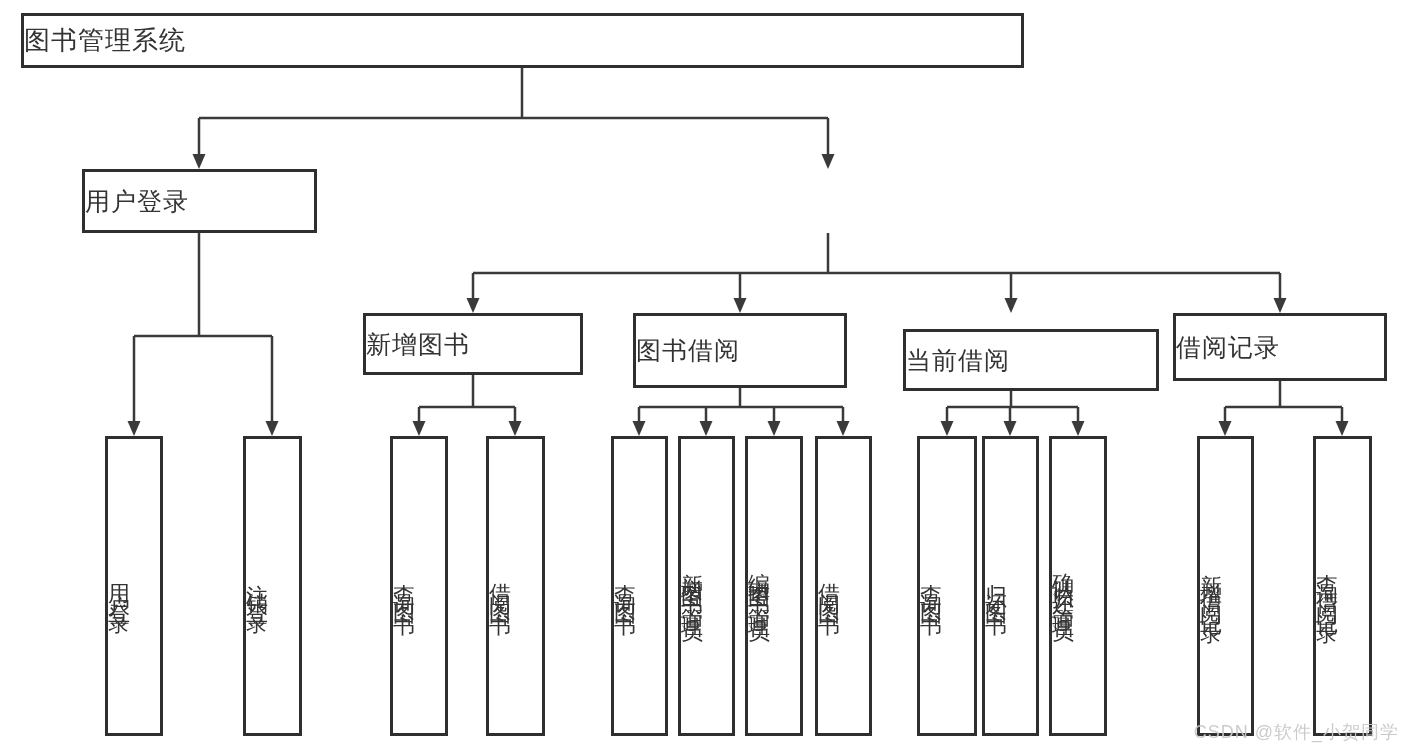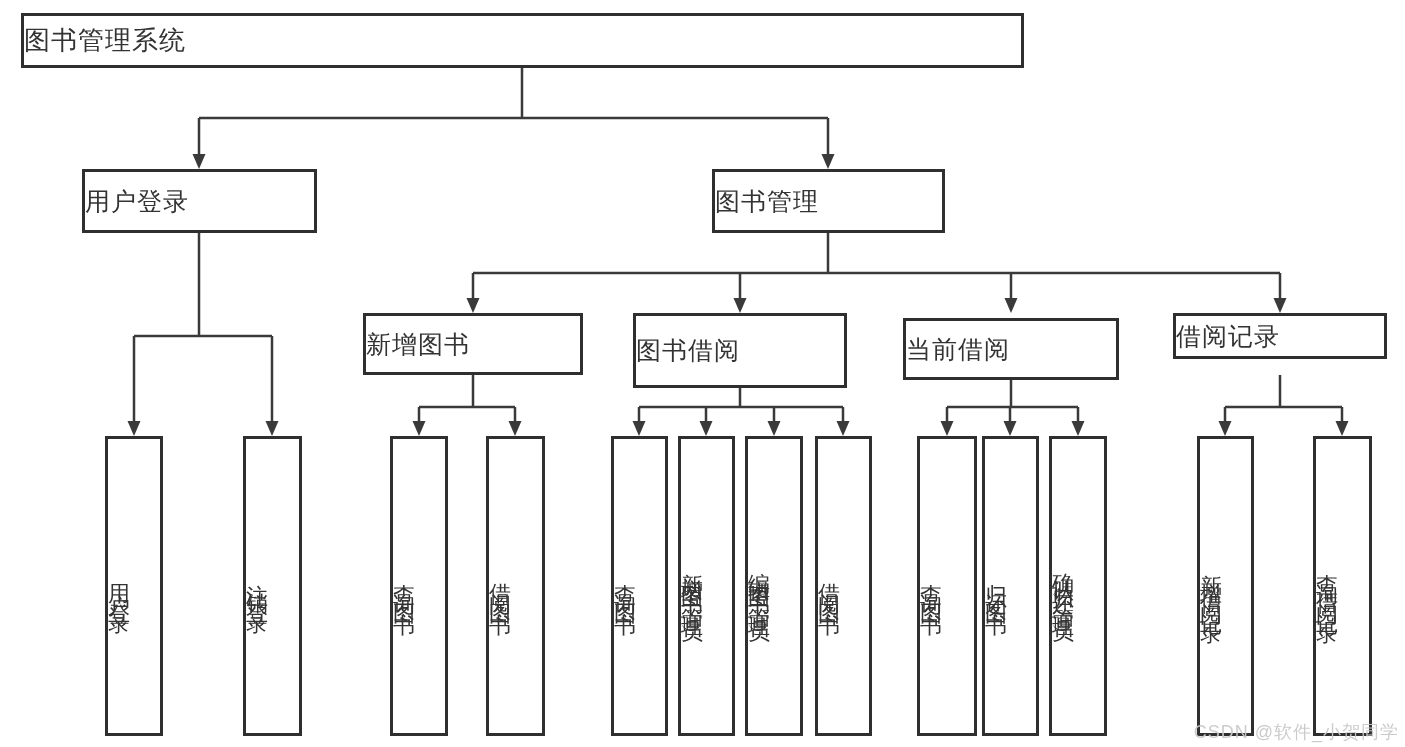--- a/index.html
+++ b/index.html
@@ -97,34 +97,31 @@
     </g>
   </svg>
 
   <div class="node hnode root" style="left:21px;top:13px;width:1003px;height:55px">
     <span>图书管理系统</span>
   </div>
 
   <div class="node hnode" style="left:82px;top:169px;width:235px;height:64px">
     <span>用户登录</span>
   </div>
-  <div class="node hnode" style="left:712px;top:169px;width:233px;height:64px">
-    <span>图书管理</span>
-  </div>
 
   <div class="node hnode" style="left:363px;top:313px;width:220px;height:62px">
     <span>新增图书</span>
   </div>
   <div class="node hnode" style="left:633px;top:313px;width:214px;height:75px">
     <span>图书借阅</span>
   </div>
-  <div class="node hnode" style="left:903px;top:318px;width:216px;height:62px">
+  <div class="node hnode" style="left:903px;top:329px;width:256px;height:62px">
     <span>当前借阅</span>
   </div>
-  <div class="node hnode" style="left:1173px;top:313px;width:214px;height:46px">
+  <div class="node hnode" style="left:1173px;top:313px;width:214px;height:68px">
     <span>借阅记录</span>
   </div>
 
   <div class="node leaf" style="left:105px;width:58px">
     <span class="vtext">用户登录</span>
   </div>
   <div class="node leaf" style="left:243px;width:59px">
     <span class="vtext">注销登录</span>
   </div>
 

